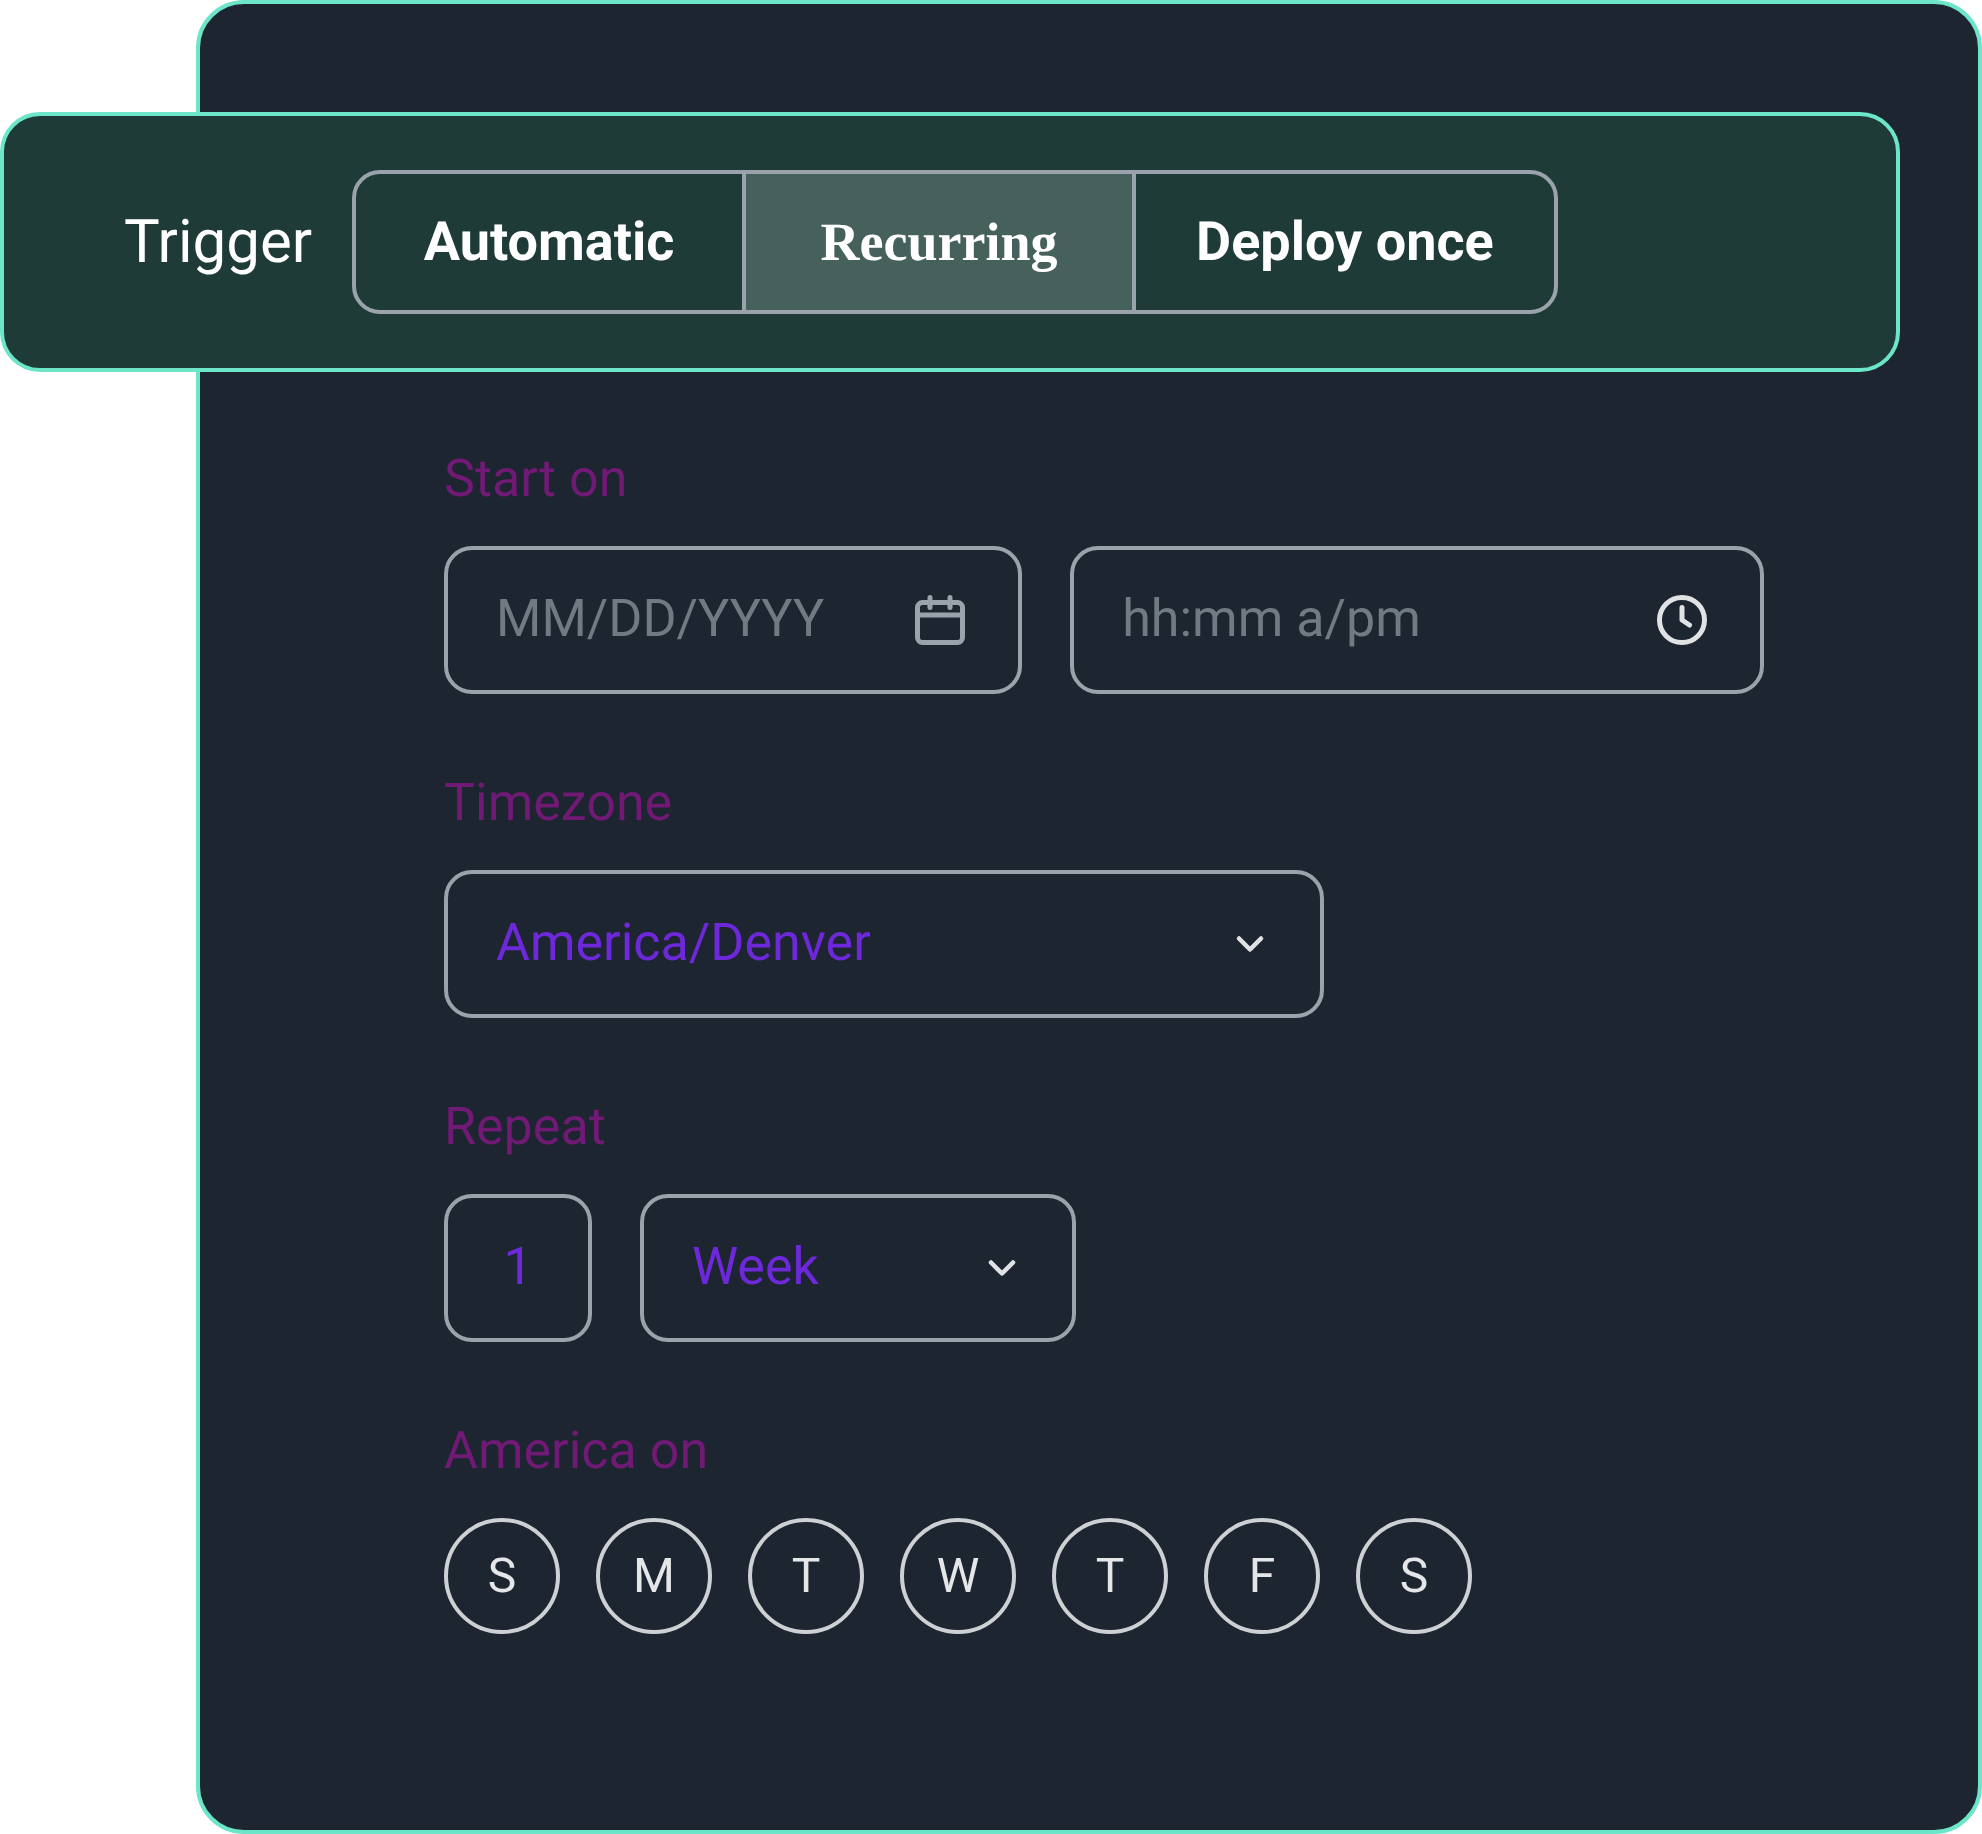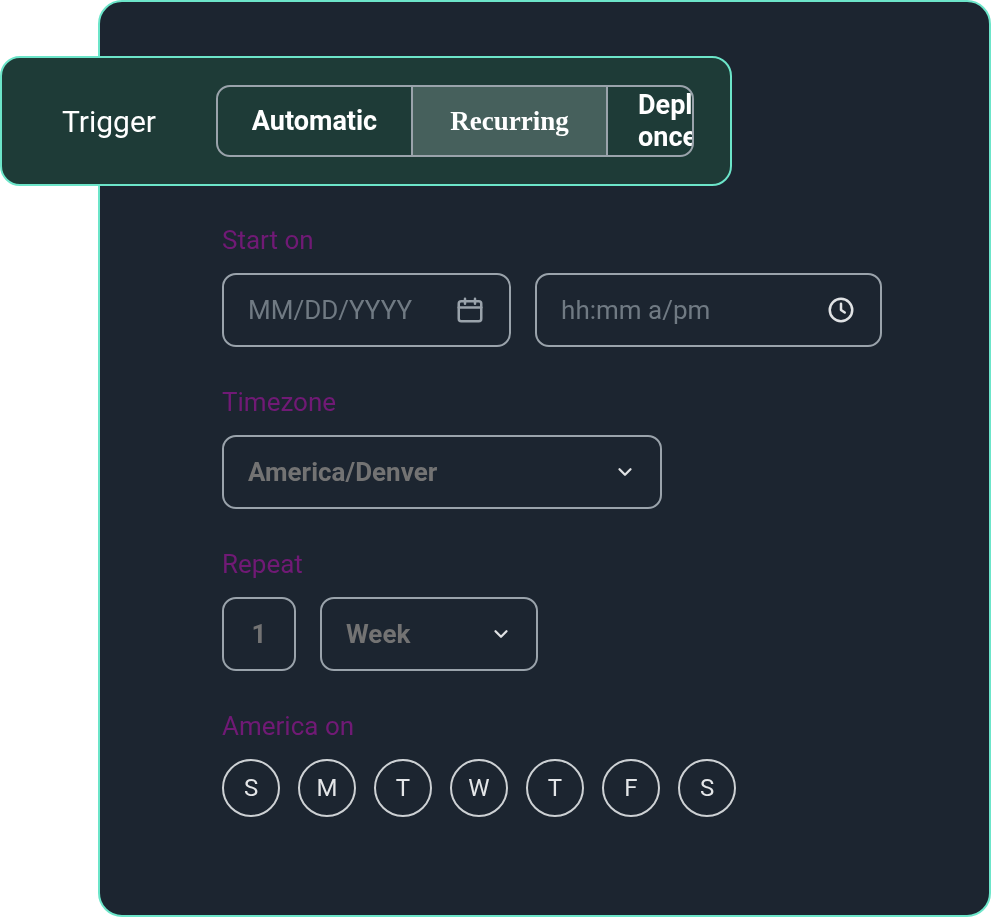--- a/index.html
+++ b/index.html
@@ -21,29 +21,28 @@
       width: 893px;
       height: 917px;
       background: #1c2530;
       border: 2px solid #6ce5c9;
       border-radius: 24px;
     }
     .trigger-bar {
       position: absolute;
       left: 0;
       top: 56px;
-      width: 732px;
+      width: 950px;
       height: 130px;
       background: #1e3b37;
       border: 2px solid #6ce5c9;
       border-radius: 20px;
       display: flex;
       align-items: center;
       padding: 0 36px 0 60px;
-      gap: 40px;
     }
     .trigger-label {
       color: #ffffff;
       font-size: 30px;
       font-weight: 400;
       flex: 0 0 auto;
       margin-right: 20px;
     }
     .segmented {
       display: flex;
@@ -115,22 +114,21 @@
     .input-wrap.repeat-unit {
       width: 218px;
     }
     .input-text {
       color: #707a83;
       font-size: 26px;
       font-weight: 400;
       flex: 1;
     }
     .input-text.value {
-      color: #737373;
-      font-weight: bold;
+      color: #6d28d9;
     }
     .icon-slot {
       flex: 0 0 auto;
       color: #9aa3ab;
       display: flex;
       align-items: center;
       justify-content: center;
     }
     .days-row {
       display: flex;

